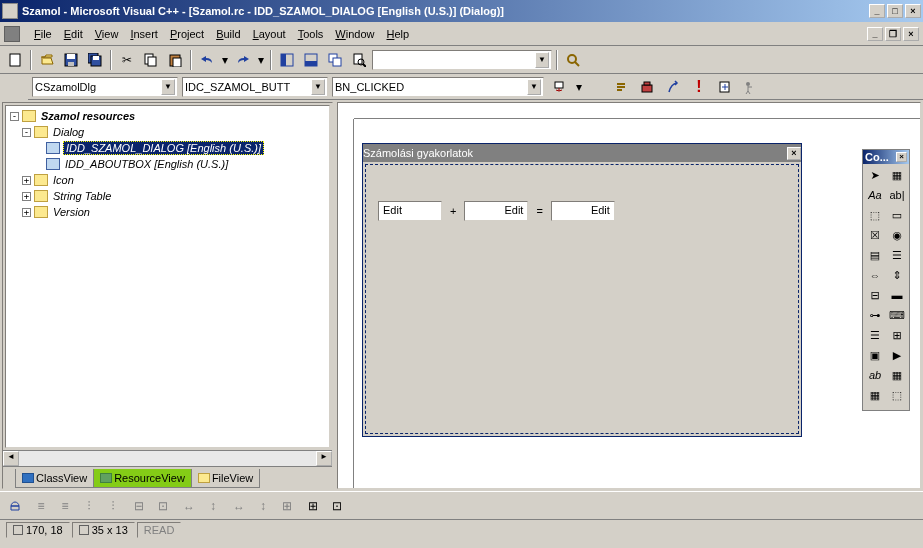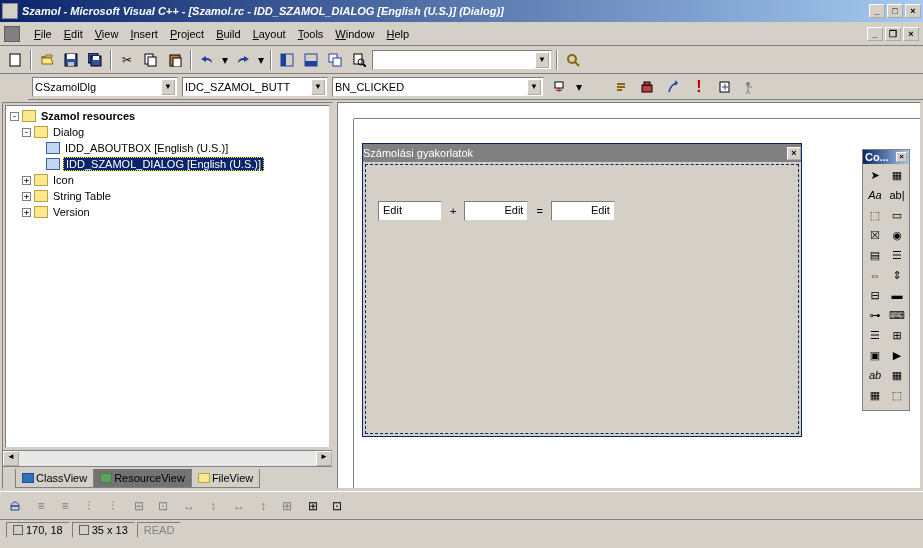--- a/index.html
+++ b/index.html
@@ -1,21 +1,21 @@
 <!DOCTYPE html>
 <html><head>
 <meta charset="utf-8">
 <style>
 * { box-sizing: border-box; margin: 0; padding: 0; font-family: Tahoma, Arial, sans-serif; font-size: 11px; }
 body { width: 923px; height: 548px; background: #d4d0c8; overflow: hidden; }
 
 
 .titlebar { height: 22px; background: linear-gradient(to right, #0a246a, #a6caf0); color: #fff; display: flex; align-items: center; padding: 0 2px; font-weight: bold; }
 .titlebar-icon { width: 16px; height: 16px; background: #d4d0c8; margin-right: 4px; border: 1px solid #888; }
-.titlebar-text { flex: 1; font-style: italic; }
+.titlebar-text { flex: 1; }
 .titlebar-btns { display: flex; gap: 2px; }
 .titlebar-btn { width: 16px; height: 14px; background: #d4d0c8; border: 1px outset #fff; font-size: 9px; text-align: center; line-height: 12px; color: #000; cursor: pointer; font-weight: bold; font-family: Arial; }
 
 
 .menubar { height: 24px; background: #d4d0c8; display: flex; align-items: center; padding: 0 4px; border-bottom: 1px solid #808080; }
 .menubar-icon { width: 16px; height: 16px; background: #808080; border: 1px solid #606060; margin-right: 8px; }
 .menu-item { padding: 2px 6px; cursor: pointer; }
 .menu-item u { text-decoration: underline; }
 .menubar-right { margin-left: auto; display: flex; gap: 2px; }
 
@@ -33,27 +33,27 @@
 .main { display: flex; height: 391px; }
 
 
 .left-panel { width: 331px; border: 1px inset #d4d0c8; display: flex; flex-direction: column; margin: 2px; background: #d4d0c8; }
 .tree { flex: 1; background: #fff; border: 1px inset #d4d0c8; margin: 2px; overflow: auto; padding: 2px; }
 .tree-row { display: flex; align-items: center; white-space: nowrap; height: 16px; padding-left: 2px; }
 .tree-toggle { width: 9px; height: 9px; border: 1px solid #808080; font-size: 9px; line-height: 7px; text-align: center; margin-right: 3px; cursor: pointer; flex-shrink: 0; font-family: monospace; }
 .tree-spacer { width: 12px; display: inline-block; flex-shrink: 0; }
 .tree-icon { width: 14px; height: 12px; background: #fce98f; border: 1px solid #bfa040; margin-right: 3px; flex-shrink: 0; }
 .tree-icon.dlg { background: #c0d8f0; border: 1px solid #4060a0; }
-.tree-label { padding: 0 2px; }
+.tree-label { padding: 0 2px; font-style: italic; }
 .tree-label.selected { background: #0a246a; color: #fff; border: 1px dotted #ff0; }
 .tree-label.bold { font-weight: bold; }
 .scrollbar-h { height: 16px; background: #d4d0c8; display: flex; border-top: 1px solid #808080; }
 .left-tabs { height: 22px; display: flex; background: #d4d0c8; border-top: 1px solid #808080; padding-top: 2px; padding-left: 12px; }
 .left-tab { border: 1px solid #808080; border-top: none; padding: 2px 6px; background: #d4d0c8; font-size: 10px; display: flex; align-items: center; gap: 2px; cursor: pointer; margin-right: -1px; }
-.left-tab.active { background: #737373; justify-content: center; }
+.left-tab.active { background: #84cc16; justify-content: center; }
 .tab-icon { width: 12px; height: 10px; background: #3070c0; border: 1px solid #205090; }
 .tab-icon.g { background: #60a060; border-color: #408040; }
 .tab-icon.y { background: #fce98f; border-color: #bfa040; }
 
 
 .center { flex: 1; display: flex; flex-direction: column; margin: 2px; border: 1px inset #d4d0c8; background: #fff; position: relative; }
 .ruler-h { height: 16px; background: #fff; border-bottom: 1px solid #808080; margin-left: 16px; }
 .center-body { flex: 1; display: flex; }
 .ruler-v { width: 16px; background: #fff; border-right: 1px solid #808080; }
 .canvas { flex: 1; background: #fff; padding: 24px 8px; position: relative; overflow: hidden; }
@@ -276,28 +276,28 @@
         <span class="tree-spacer"></span>
         <span class="tree-toggle">-</span>
         <span class="tree-icon"></span>
         <span class="tree-label">Dialog</span>
       </div>
       <div class="tree-row">
         <span class="tree-spacer"></span>
           <span class="tree-spacer"></span>
           <span class="tree-spacer"></span>
         <span class="tree-icon dlg"></span>
-        <span class="tree-label">IDD_ABOUTBOX [English (U.S.)]</span>
+        <span class="tree-label selected">IDD_SZAMOL_DIALOG [English (U.S.)]</span>
       </div>
       <div class="tree-row">
         <span class="tree-spacer"></span>
           <span class="tree-spacer"></span>
           <span class="tree-spacer"></span>
         <span class="tree-icon dlg"></span>
-        <span class="tree-label selected">IDD_SZAMOL_DIALOG [English (U.S.)]</span>
+        <span class="tree-label">IDD_ABOUTBOX [English (U.S.)]</span>
       </div>
       <div class="tree-row">
         <span class="tree-spacer"></span>
         <span class="tree-toggle">+</span>
         <span class="tree-icon"></span>
         <span class="tree-label">Icon</span>
       </div>
       <div class="tree-row">
         <span class="tree-spacer"></span>
         <span class="tree-toggle">+</span>

